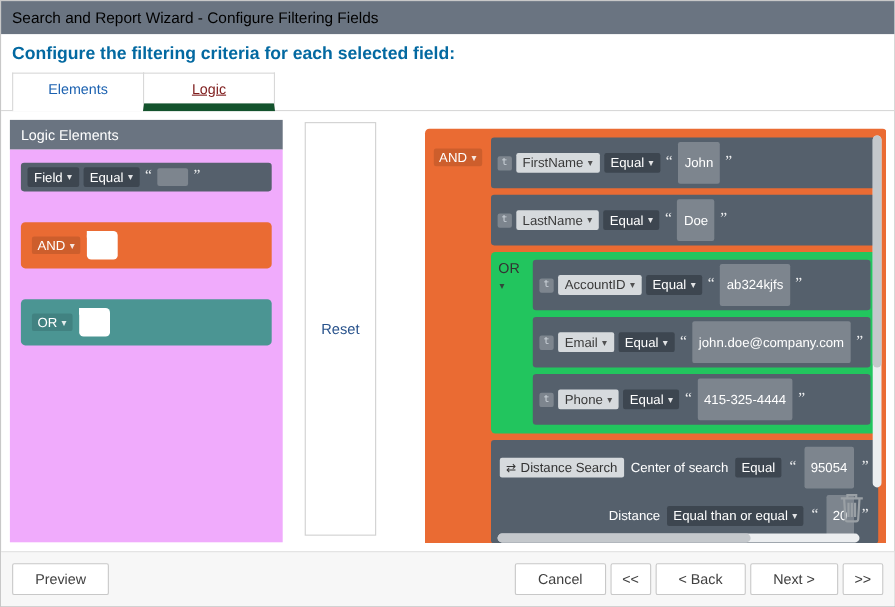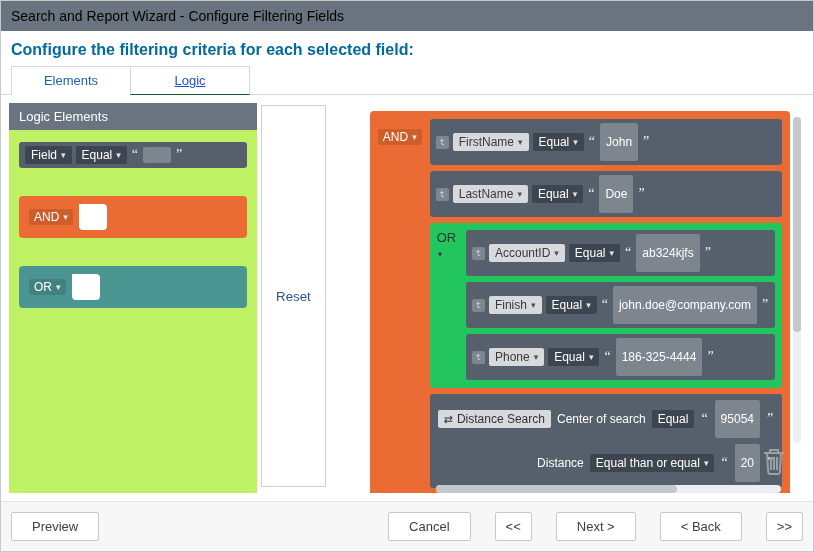--- a/index.html
+++ b/index.html
@@ -42,42 +42,42 @@
     padding: 6px 0;
     border: 1px solid #d8d8d8;
     border-bottom: none;
     background: #fff;
     cursor: pointer;
     position: relative;
     top: 1px;
   }
   .tab + .tab { margin-left: -1px; }
   .tab-elements { color: #1b61b0; }
-  .tab-logic { color: #1d4ed8; background:#fff; border-bottom:1px solid #14532d;text-decoration:underline; }
+  .tab-logic { color: #7f1d1d; background:#fff; border-bottom:7px solid #14532d;text-decoration:underline; }
   .body-section {
     display: flex;
     flex: 1;
-    gap: 0;
+    gap: 16px;
     padding: 8px;
     min-height: 0;
     justify-content: flex-end;
   }
   .palette {
     width: 248px;
     display: flex;
     flex-direction: column;
   }
   .palette-header {
     background: #6a7481;
     color: #fff;
     padding: 6px 10px;
     font-size: 13px;
   }
   .palette-body {
-    background: #bef264;
+    background: #f0abfc;
     flex: 1;
     padding: 12px 10px;
     display: flex;
     flex-direction: column;
     gap: 28px;
   }
   .canvas-wrap {
     flex: 1;
     display: flex;
     flex-direction: row;
@@ -294,21 +294,21 @@
     top: 0; bottom: 0; left: 0;
     width: 70%;
     background: #c4c8cc;
     border-radius: 4px;
   }
   .footer {
     border-top: 1px solid #e2e2e2;
     padding: 10px;
     display: flex;
     align-items: center;
-    gap: 24px;
+    gap: 4px;
     background: #f7f7f7;
   }
   .footer .spacer { flex: 1; }
   .btn {
     border: 1px solid #c8c8c8;
     background: #fff;
     color: #404040;
     padding: 6px 20px;
     border-radius: 2px;
     cursor: pointer;
@@ -442,21 +442,21 @@
                     <span class="caret">▾</span>
                   </span>
                   <span class="quote">“</span>
                   <span class="txtval">ab324kjfs</span>
                   <span class="quote">”</span>
                 </div>
 
                 <div class="block-row">
                   <span class="ticon">t</span>
                   <span class="slot light">
-                    <span>Finish</span>
+                    <span>Email</span>
                     <span class="caret">▾</span>
                   </span>
                   <span class="slot">
                     <span>Equal</span>
                     <span class="caret">▾</span>
                   </span>
                   <span class="quote">“</span>
                   <span class="txtval">john.doe@company.com</span>
                   <span class="quote">”</span>
                 </div>
@@ -465,21 +465,21 @@
                   <span class="ticon">t</span>
                   <span class="slot light">
                     <span>Phone</span>
                     <span class="caret">▾</span>
                   </span>
                   <span class="slot">
                     <span>Equal</span>
                     <span class="caret">▾</span>
                   </span>
                   <span class="quote">“</span>
-                  <span class="txtval">186-325-4444</span>
+                  <span class="txtval">415-325-4444</span>
                   <span class="quote">”</span>
                 </div>
 
               </div>
             </div>
 
             <div class="dist-block">
               <div class="dist-row" style="align-self:flex-start">
                 <span class="dist-label-btn">
                   <span style="font-size:11px">⇄</span>
@@ -527,18 +527,18 @@
       </div>
     </div>
 
   </div>
 
   <div class="footer">
     <button class="btn">Preview</button>
     <div class="spacer"></div>
     <button class="btn">Cancel</button>
     <button class="btn icon">&lt;&lt;</button>
+    <button class="btn">&lt; Back</button>
     <button class="btn">Next &gt;</button>
-    <button class="btn">&lt; Back</button>
     <button class="btn icon">&gt;&gt;</button>
   </div>
 
 </div>
 
 </body></html>

